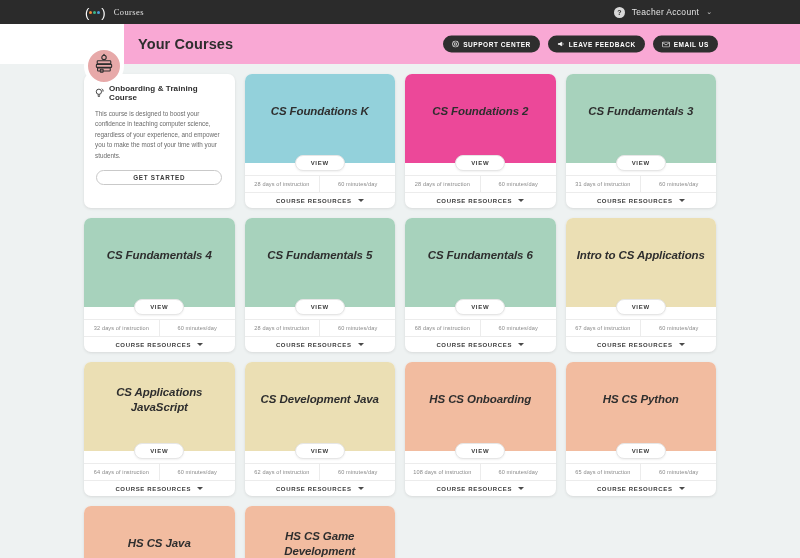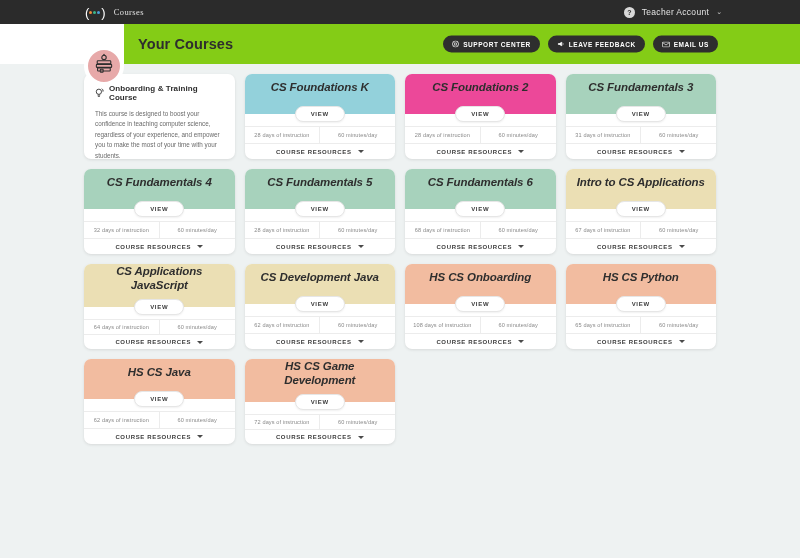--- a/index.html
+++ b/index.html
@@ -20,35 +20,35 @@
     font-size: 12px; letter-spacing: -1px; color: #fff; line-height: 1;
     display: flex; align-items: center; gap: 1px;
   }
   .logo-paren { font-size: 13px; color: #fff; }
   .dot { width: 3px; height: 3px; border-radius: 50%; display: inline-block; }
   .dot.o { background: #f08a3c; }
   .dot.g { background: #3cb88a; }
   .dot.b { background: #4a9fd8; }
   .nav-link { font-size: 8.5px; letter-spacing: .4px; color: #e3e3e3; font-family: Liberation Serif, serif; }
   .topbar-right {
-    position: absolute; right: 78px; display: flex; align-items: center; gap: 7px;
+    position: absolute; right: 88px; display: flex; align-items: center; gap: 7px;
   }
   .help-circle {
     width: 11px; height: 11px; border-radius: 50%; background: #d8d8d8;
     color: #2b2b2b; font-size: 7px; font-weight: bold;
     display: flex; align-items: center; justify-content: center;
   }
   .account-label { font-size: 8.5px; color: #e3e3e3; letter-spacing: .3px; }
   .caret-sm { font-size: 7px; color: #cfcfcf; }
 
   
   .banner-wrap { position: relative; height: 40px; background: #fff; }
   .banner {
     position: absolute; left: 124px; right: 0; top: 0; bottom: 0;
-    background: #84cc16; display: flex; align-items: center;
+    background: #f9a8d4; display: flex; align-items: center;
   }
   .banner-title {
     font-size: 14.5px; font-weight: bold; color: #2e2e2e;
     margin-left: 14px; letter-spacing: .1px;
   }
   .avatar-circle {
     position: absolute; left: 84px; top: 22px;
     width: 40px; height: 40px; border-radius: 50%;
     background: #e7a9a9; border: 4px solid #fff;
     display: flex; align-items: center; justify-content: center; z-index: 3;
@@ -65,21 +65,21 @@
   }
   .pill svg { display: block; }
 
   
   .content { padding: 10px 84px 0 84px; }
   .grid {
     display: grid; grid-template-columns: repeat(4, 1fr); gap: 10px 10px;
   }
   .card {
     background: #fff; border-radius: 7px; overflow: hidden;
-    box-shadow: 0 1px 3px rgba(0,0,0,.10); height: 85px;
+    box-shadow: 0 1px 3px rgba(0,0,0,.10); height: 134px;
     display: flex; flex-direction: column;
   }
 
   
   .onboard { padding: 10px 11px 0 11px; }
   .onboard-head { display: flex; align-items: center; gap: 5px; margin-bottom: 7px; }
   .onboard-title { font-size: 8px; font-weight: bold; color: #2e2e2e; letter-spacing: .1px; }
   .onboard-body { font-size: 6.3px; line-height: 1.65; color: #6a6a6a; }
   .get-started {
     margin: 9px auto 0 auto; width: 126px; height: 15px; border-radius: 9px;

